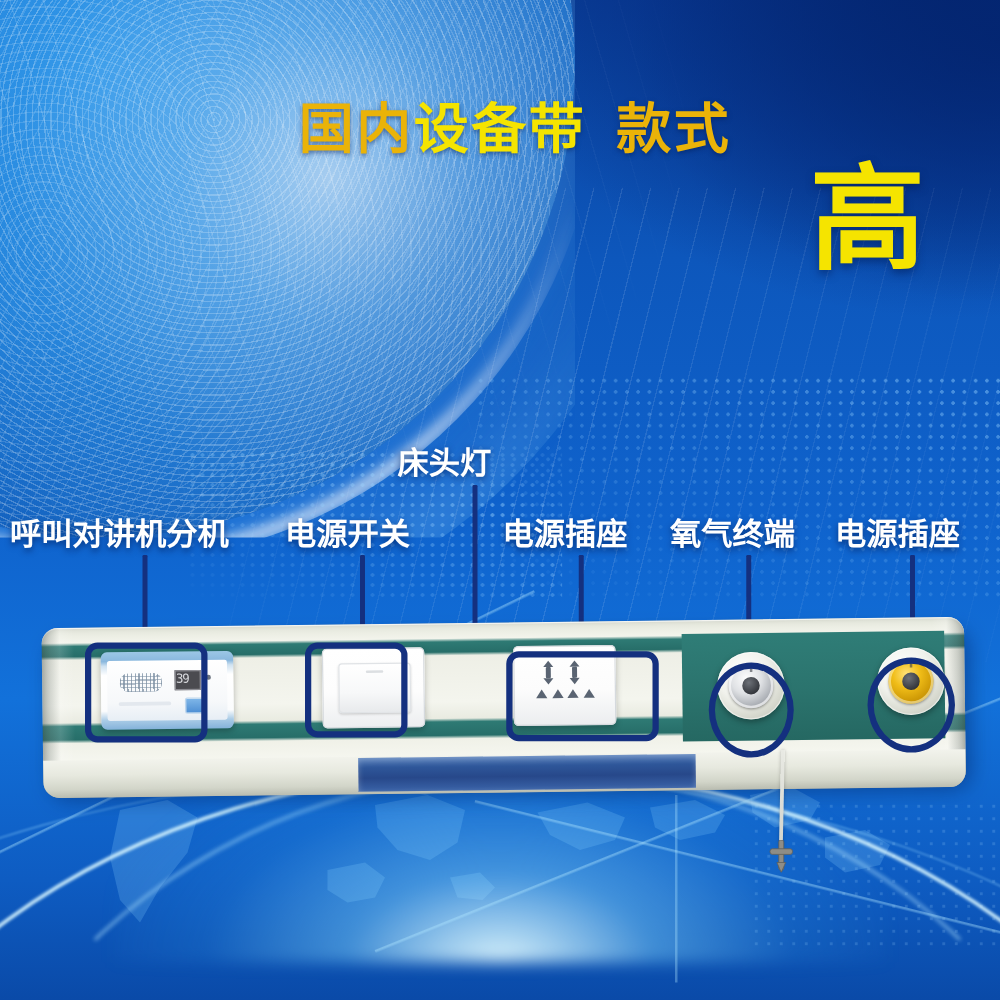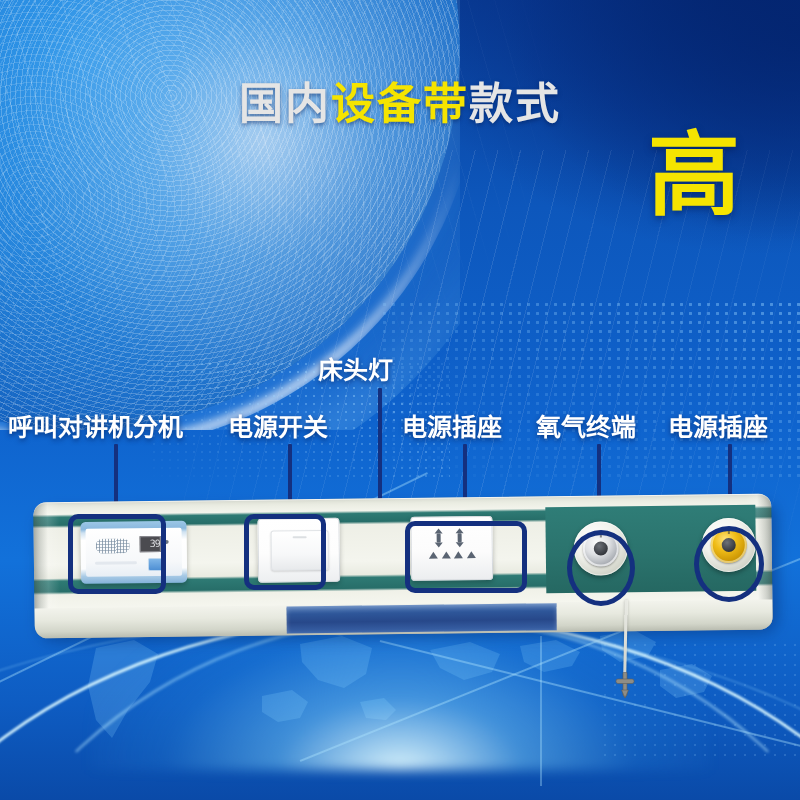--- a/index.html
+++ b/index.html
@@ -161,21 +161,21 @@
     font-size:50px;font-weight:bold;letter-spacing:3px;line-height:1;
     color:#ffffff;
     text-shadow:0 2px 4px rgba(2,30,90,.55);
   }
   .hl-big{
     position:absolute;left:648px;top:-22px;
     font-size:92px;font-weight:bold;line-height:1;
     color:#f5e400;
     text-shadow:0 3px 7px rgba(2,28,88,.55);
   }
-  .w{color:#e5e5e5;text-shadow:0 2px 4px rgba(2,30,90,.55);}
+  .w{color:#eab308;text-shadow:0 2px 4px rgba(2,30,90,.55);margin-left:24px;}
   .y{color:#f5e400;text-shadow:0 2px 4px rgba(2,30,90,.55);}
 
   
   .labels{position:absolute;left:0;top:0;width:800px;height:800px;}
   .callout{
     position:absolute;
     font-family:"DejaVu Sans","Liberation Sans",sans-serif;
     font-weight:bold;color:#ffffff;
     font-size:25px;line-height:1;white-space:nowrap;
     text-shadow:0 2px 5px rgba(2,28,86,.65);
@@ -250,21 +250,21 @@
     position:absolute;left:10px;top:10px;width:34px;height:15px;
     background-image:
       repeating-linear-gradient(90deg, rgba(120,140,160,.75) 0 1px, rgba(0,0,0,0) 1px 3px),
       repeating-linear-gradient(0deg, rgba(120,140,160,.55) 0 1px, rgba(0,0,0,0) 1px 3px);
     border-radius:7px;
   }
   .ic-lcd{
     position:absolute;left:54px;top:8px;width:19px;height:14px;
     background:#4b4b50;border:1px solid #8d8d93;
     color:#d9dade;font-family:"DejaVu Sans Mono","Liberation Mono",monospace;
-    font-size:10px;line-height:13px;text-align:right;letter-spacing:-1px;
+    font-size:10px;line-height:13px;text-align:left;letter-spacing:-1px;
   }
   .ic-dot{
     position:absolute;left:79px;top:12px;width:4px;height:4px;border-radius:50%;
     background:#6b7480;
   }
   .ic-btn{
     position:absolute;left:62px;top:30px;width:15px;height:11px;border-radius:2px;
     background:linear-gradient(180deg,#7fb6e8 0%,#4e8fd4 100%);
     border:1px solid #bed7ee;
   }

